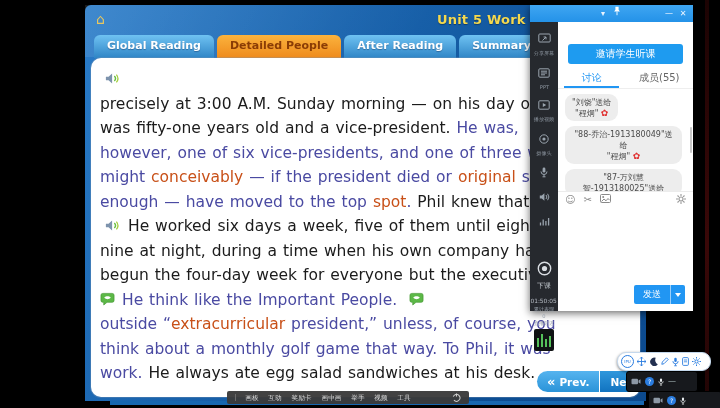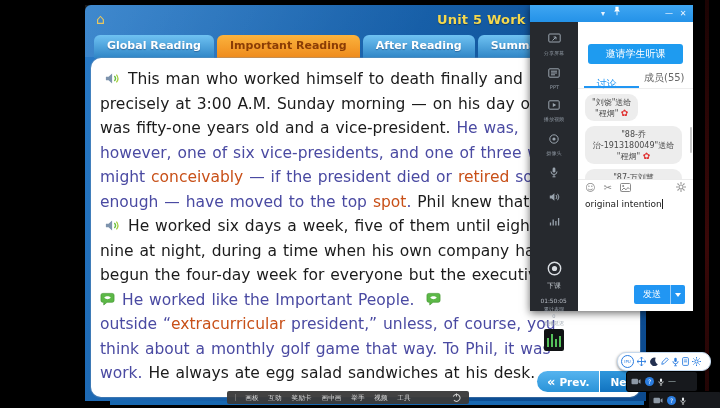--- a/index.html
+++ b/index.html
@@ -38,36 +38,36 @@
   .pbtn.prev{border-radius:12px 0 0 12px;background:linear-gradient(#56b4ef,#2a93d8);}
   .pbtn.next{border-radius:0 12px 12px 0;background:linear-gradient(#2f97dc,#1173c0);}
   
   .panel{position:absolute;left:530px;top:5px;width:163px;height:306px;z-index:50;
          display:flex;flex-direction:column;box-shadow:0 2px 8px rgba(0,0,0,.6);}
   .ptitle{height:17px;background:linear-gradient(#3fa6f2,#2492e8);display:flex;align-items:center;
           color:#fff;flex:0 0 auto;}
   .ptitle .sp{flex:1;}
   .ptitle .tbico{width:14px;text-align:center;font-size:8px;line-height:17px;cursor:pointer;color:#eaf4ff;}
   .pbody{flex:1;display:flex;min-height:0;}
-  .pside{width:48px;background:#26292e;display:flex;flex-direction:column;align-items:center;
+  .pside{width:28px;background:#26292e;display:flex;flex-direction:column;align-items:center;
          padding-top:7px;flex:0 0 auto;}
   .sitem{display:flex;flex-direction:column;align-items:center;margin-bottom:5px;cursor:pointer;}
   .sitem .slabel{font-size:6px;color:#8b949e;transform:scale(.85);white-space:nowrap;margin-top:1px;}
   .endclass{margin-top:26px;display:flex;flex-direction:column;align-items:center;cursor:pointer;}
   .endclass .slabel{font-size:7px;color:#c2c8ce;margin-top:1px;}
   .ptimer{font-size:6.5px;color:#b8bec6;margin-top:6px;transform:scale(.9);}
   .pstat{font-size:6px;color:#9aa3ad;transform:scale(.85);line-height:7px;text-align:center;}
   .sthumb{margin-top:3px;}
   .pmain{flex:1;background:#fff;display:flex;flex-direction:column;min-width:0;}
   .invitewrap{padding:22px 10px 4px;}
   .invite{height:20px;background:#1e9bf0;border-radius:3px;color:#fff;font-size:10px;
           display:flex;align-items:center;justify-content:center;cursor:pointer;}
   .ptabs{display:flex;height:20px;position:relative;border-bottom:1px solid #eee;flex:0 0 auto;}
   .ptab{flex:1;text-align:center;font-size:10px;color:#666;line-height:20px;cursor:pointer;}
-  .ptab.active{color:#2196f3;margin-top:6px;}
+  .ptab.active{color:#2196f3;}
   .ptab.active:after{content:"";position:absolute;left:6px;bottom:0;width:55px;height:2px;background:#2196f3;}
   .msgs{flex:1;padding:5px 7px 0;overflow:hidden;position:relative;}
   .gift{background:#ededed;border-radius:9px;padding:3px 7px 2px;margin:0 4px 5px 0;
         width:fit-content;max-width:120px;text-align:center;color:#4a4a4a;
         font-size:8px;line-height:11px;}
   .rose{color:#e03030;font-size:9px;}
   .mscroll{position:absolute;right:1px;top:38px;width:2px;height:26px;background:#c9c9c9;border-radius:1px;}
   .ptools{height:16px;border-top:1px solid #ececec;display:flex;align-items:center;gap:8px;
           padding:0 7px;color:#8a8a8a;flex:0 0 auto;}
   .ptools .ticon{font-size:10px;line-height:1;cursor:pointer;}
@@ -112,47 +112,47 @@
 
 <div class="screen">
 
   <div class="redglow"></div>
 
   <div class="app">
     <span class="home">⌂</span>
     <div class="apptitle">Unit 5  Work to Live</div>
     <div class="tabs">
         <div class="tab">Global Reading</div>
-        <div class="tab active">Important Reading</div>
+        <div class="tab active">Detailed People</div>
         <div class="tab">After Reading</div>
         <div class="tab">Summary</div>
       </div>
     <div class="card">
       <div class="rtext">
           <div class="rline indent"><span class="inline-icon"><svg width="16" height="13" viewBox="0 0 18 14">
                 <path d="M1 5h3l4-3.5v11L4 9H1z" fill="#7d93ad"></path>
                 <path d="M10.5 4.2a4 4 0 010 5.6" fill="none" stroke="#6abf45" stroke-width="1.6"></path>
                 <path d="M12.8 2.6a7 7 0 010 8.8" fill="none" stroke="#a6cf3f" stroke-width="1.4"></path>
-              </svg></span><span class="seg-k">This man who worked himself to death finally and</span></div>
+              </svg></span></div>
           <div class="rline"><span class="seg-k">precisely at 3:00 A.M. Sunday morning — on his day off —</span></div>
           <div class="rline"><span class="seg-k">was fifty-one years old and a vice-president. </span><span class="seg-i">He was,</span></div>
           <div class="rline"><span class="seg-i">however, one of six vice-presidents, and one of three who</span></div>
-          <div class="rline"><span class="seg-i">might </span><span class="seg-o">conceivably</span><span class="seg-i"> — if the president died or </span><span class="seg-o">retired</span><span class="seg-i"> soon</span></div>
+          <div class="rline"><span class="seg-i">might </span><span class="seg-o">conceivably</span><span class="seg-i"> — if the president died or </span><span class="seg-o">original</span><span class="seg-i"> soon</span></div>
           <div class="rline"><span class="seg-i">enough — have moved to the top </span><span class="seg-o">spot</span><span class="seg-i">. </span><span class="seg-k">Phil knew that.</span></div>
           <div class="rline indent"><span class="inline-icon"><svg width="16" height="13" viewBox="0 0 18 14">
                 <path d="M1 5h3l4-3.5v11L4 9H1z" fill="#7d93ad"></path>
                 <path d="M10.5 4.2a4 4 0 010 5.6" fill="none" stroke="#6abf45" stroke-width="1.6"></path>
                 <path d="M12.8 2.6a7 7 0 010 8.8" fill="none" stroke="#a6cf3f" stroke-width="1.4"></path>
               </svg></span><span class="seg-k">He worked six days a week, five of them until eight or</span></div>
           <div class="rline"><span class="seg-k">nine at night, during a time when his own company had</span></div>
           <div class="rline"><span class="seg-k">begun the four-day week for everyone but the executives.</span></div>
           <div class="rline"><span class="inline-icon"><svg width="15" height="14" viewBox="0 0 16 14">
                 <path d="M3 1h10a2 2 0 012 2v5.5a2 2 0 01-2 2H7.5L4 13.4v-2.9H3a2 2 0 01-2-2V3a2 2 0 012-2z" fill="#5cb847" stroke="#41962f" stroke-width=".7"></path>
                 <path d="M4.5 5.5c2-2 5-2 7 0-2 2.4-5 2.4-7 0z" fill="#fff"></path>
-              </svg></span><span class="seg-i">He worked like the Important People. </span><span class="inline-icon after"><svg width="15" height="14" viewBox="0 0 16 14">
+              </svg></span><span class="seg-i">He think like the Important People. </span><span class="inline-icon after"><svg width="15" height="14" viewBox="0 0 16 14">
                 <path d="M3 1h10a2 2 0 012 2v5.5a2 2 0 01-2 2H7.5L4 13.4v-2.9H3a2 2 0 01-2-2V3a2 2 0 012-2z" fill="#5cb847" stroke="#41962f" stroke-width=".7"></path>
                 <path d="M4.5 5.5c2-2 5-2 7 0-2 2.4-5 2.4-7 0z" fill="#fff"></path>
               </svg></span></div>
           <div class="rline"><span class="seg-i">outside “</span><span class="seg-o">extracurricular</span><span class="seg-i"> president,” unless, of course, you</span></div>
           <div class="rline"><span class="seg-i">think about a monthly golf game that way. To Phil, it was</span></div>
           <div class="rline"><span class="seg-i">work. </span><span class="seg-k">He always ate egg salad sandwiches at his desk.</span></div>
         </div>
     </div>
     <div class="pager">
       <div class="pbtn prev">
@@ -280,21 +280,20 @@
                   <line x1="5" y1="8" x2="5" y2="10"></line>
                   <line x1="0" y1="5" x2="2" y2="5"></line>
                   <line x1="8" y1="5" x2="10" y2="5"></line>
                   <line x1="1.5" y1="1.5" x2="2.9" y2="2.9"></line>
                   <line x1="7.1" y1="7.1" x2="8.5" y2="8.5"></line>
                   <line x1="1.5" y1="8.5" x2="2.9" y2="7.1"></line>
                   <line x1="7.1" y1="2.9" x2="8.5" y2="1.5"></line>
                 </g>
               </svg></span>
         </div>
-        <div class="pinput"><span>original intention</span><span class="caret"></span></div>
         <div class="psend">
           <div class="sendbtn">
             <span class="sendmain">发送</span>
             <span class="senddrop">
                 <span class="tri"></span>
               </span>
           </div>
         </div>
       </div>
     </div>

